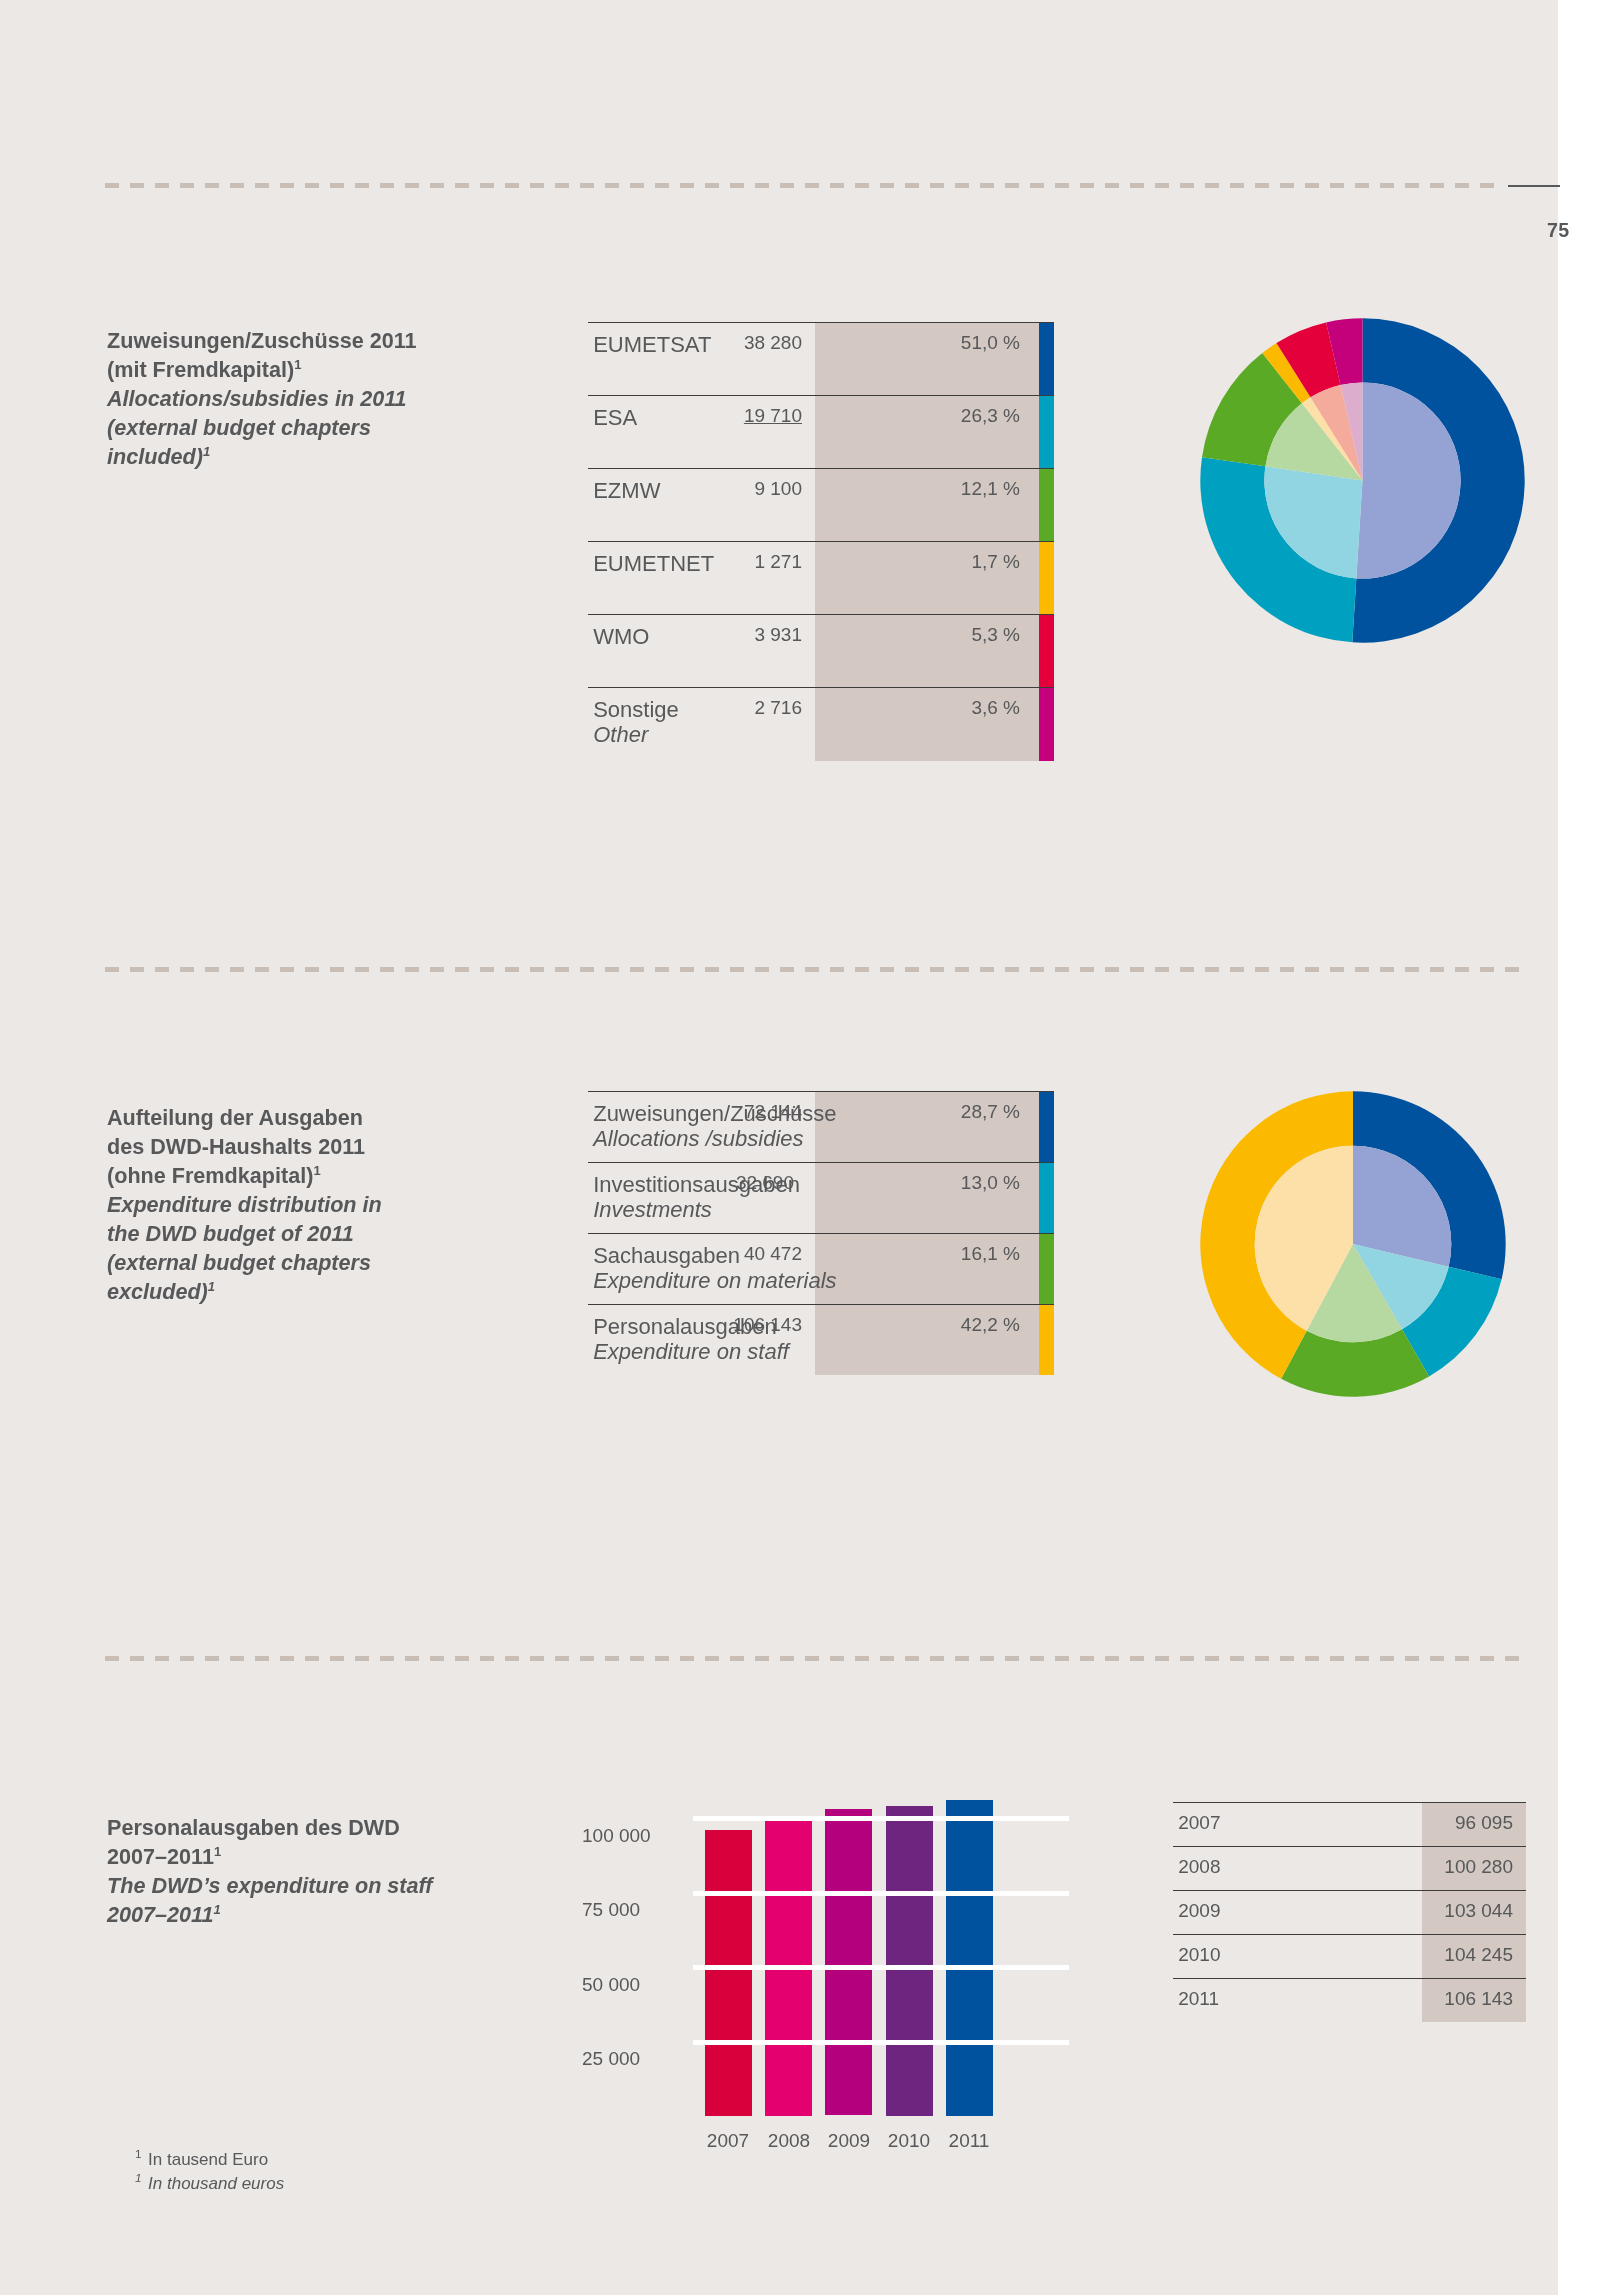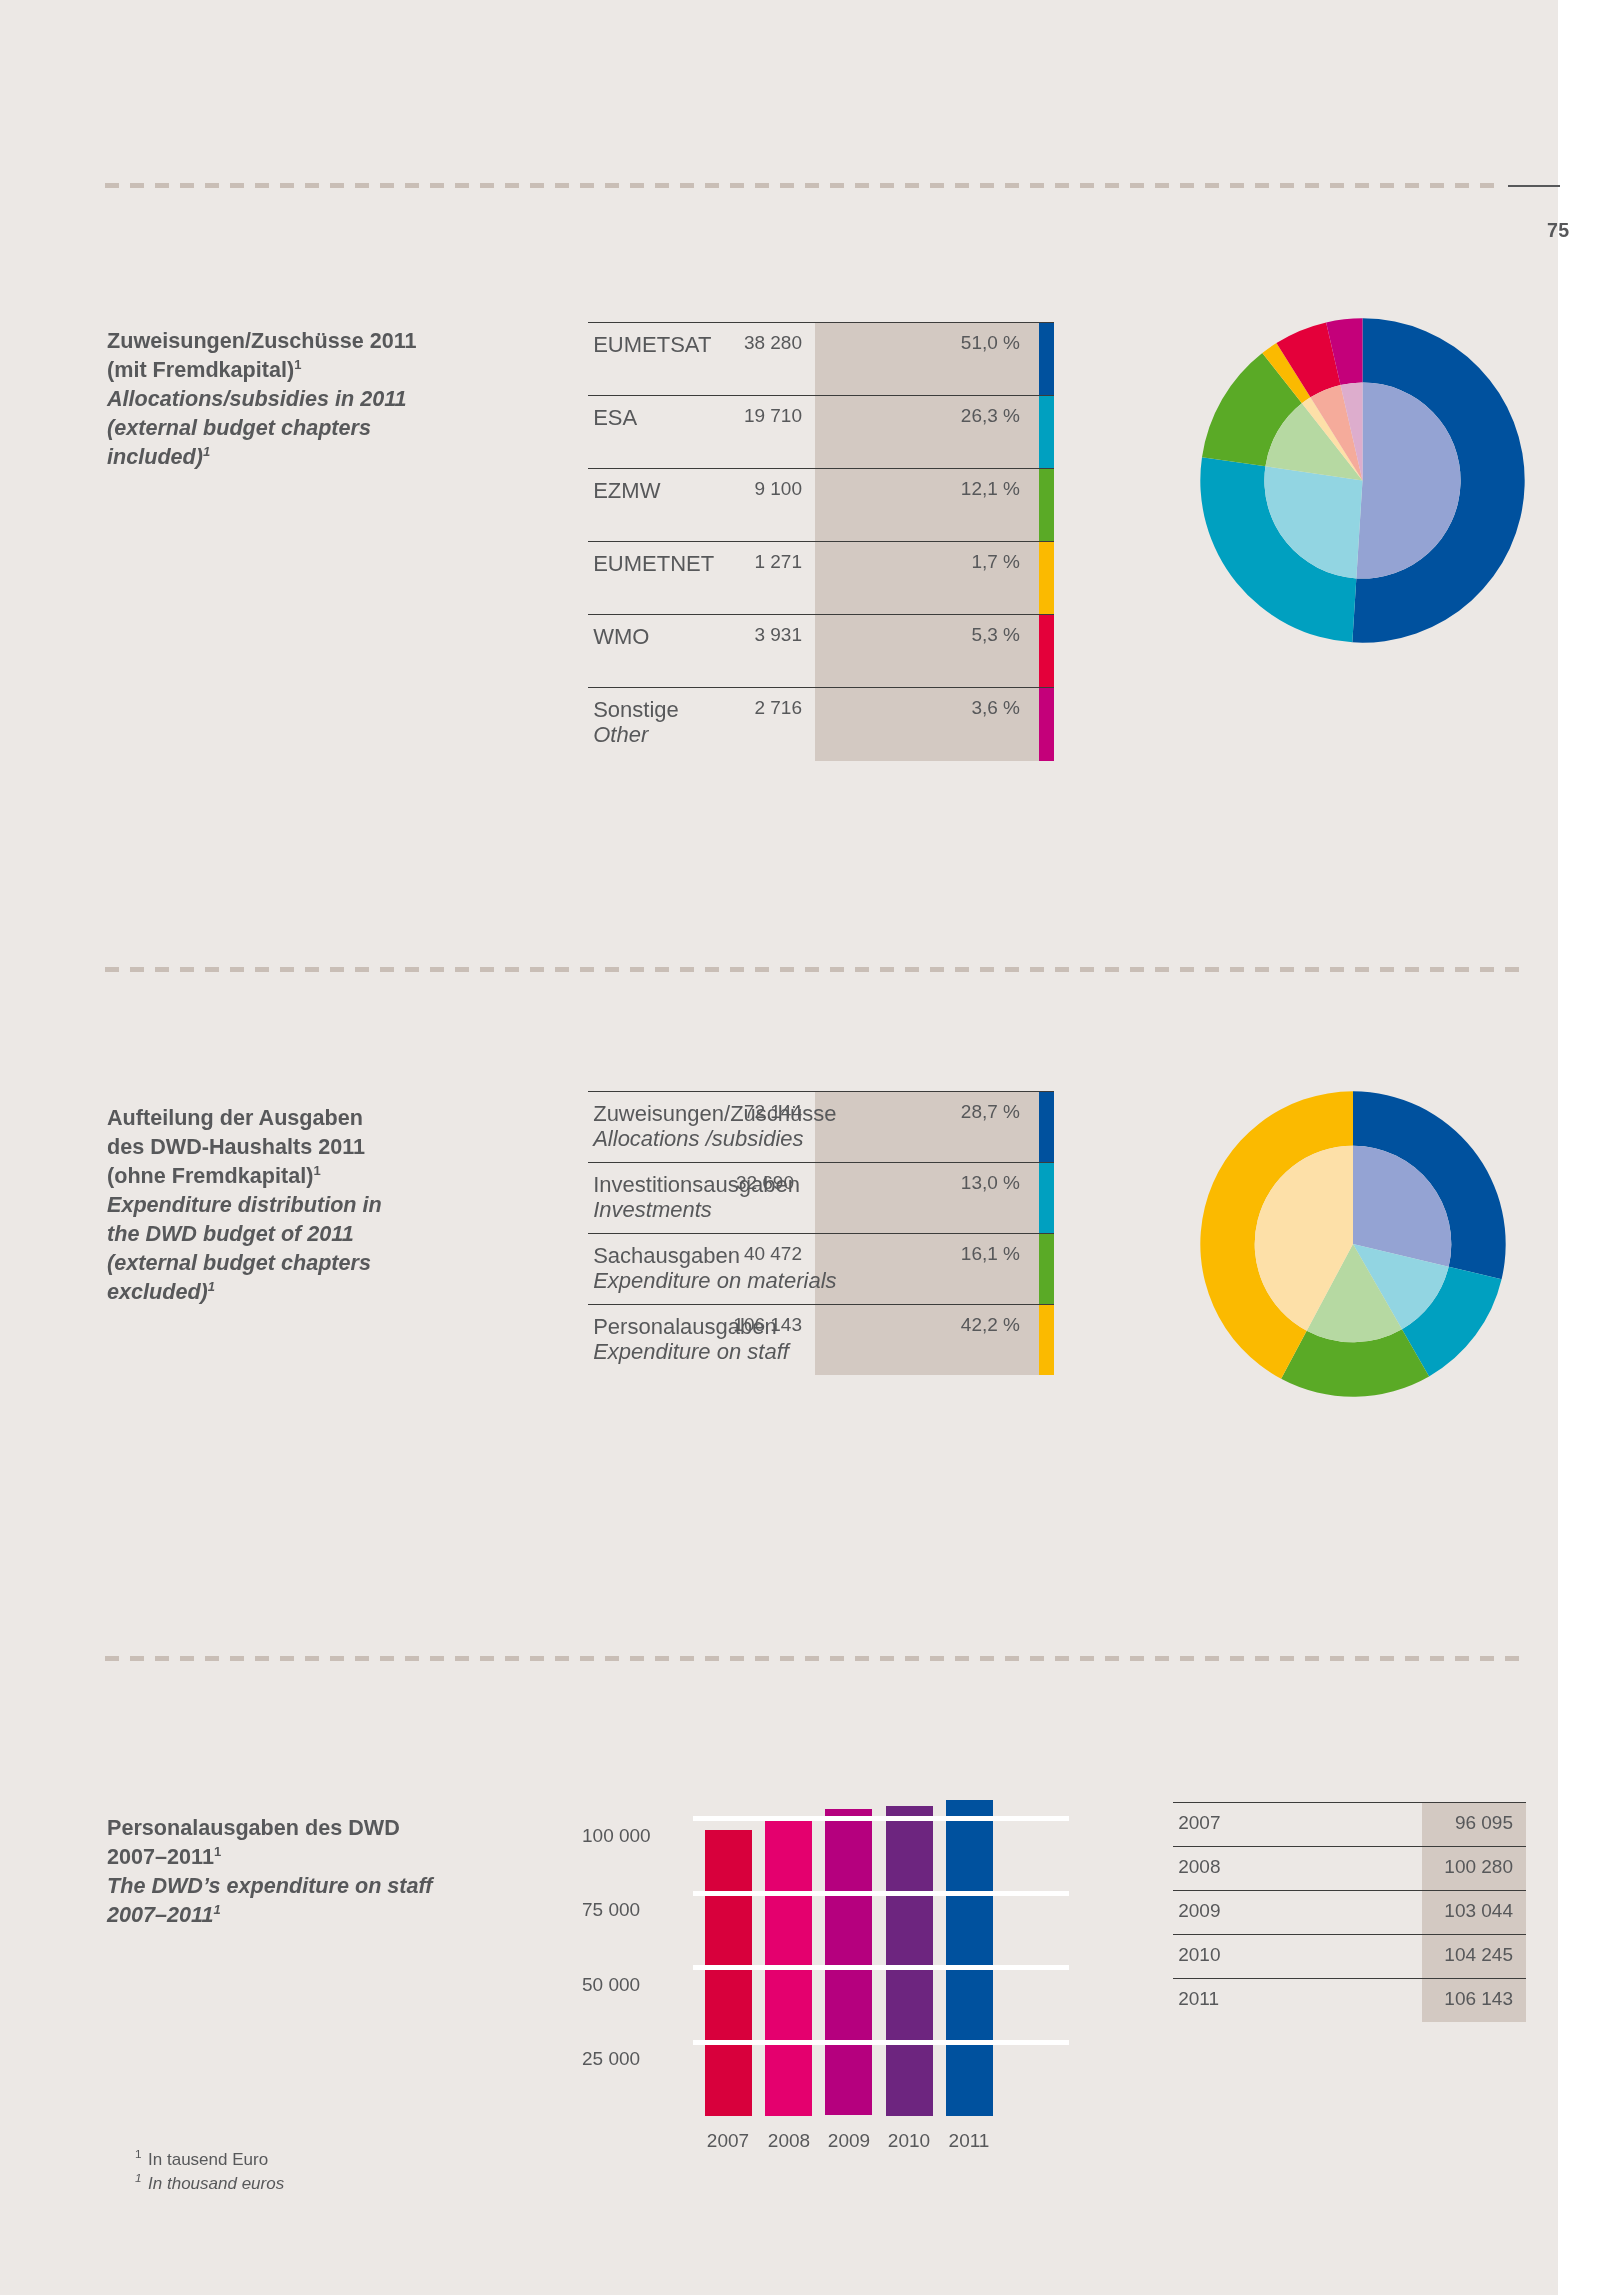--- a/index.html
+++ b/index.html
@@ -191,21 +191,21 @@
       </div>
       <div class="cell-value" style="left:65px; width:149px;">38 280</div>
       <div class="cell-pct" style="left:236px; width:196px;">51,0 %</div>
     </div>
     <div class="drow" style="height:73px;">
       <div class="shade" style="left: 227px; right: 15px; background: rgb(211, 201, 194);"></div>
       <div class="swatch" style="right: 0px; background: rgb(0, 160, 192);"></div>
       <div class="cell-label">
         <span>ESA</span>
       </div>
-      <div class="cell-value" style="left:65px; width:149px;">19 710</div>
+      <div class="cell-value" style="left:65px; width:149px;text-decoration:underline;">19 710</div>
       <div class="cell-pct" style="left:236px; width:196px;">26,3 %</div>
     </div>
     <div class="drow" style="height:73px;">
       <div class="shade" style="left: 227px; right: 15px; background: rgb(211, 201, 194);"></div>
       <div class="swatch" style="right: 0px; background: rgb(90, 170, 38);"></div>
       <div class="cell-label">
         <span>EZMW</span>
       </div>
       <div class="cell-value" style="left:65px; width:149px;">9 100</div>
       <div class="cell-pct" style="left:236px; width:196px;">12,1 %</div>

